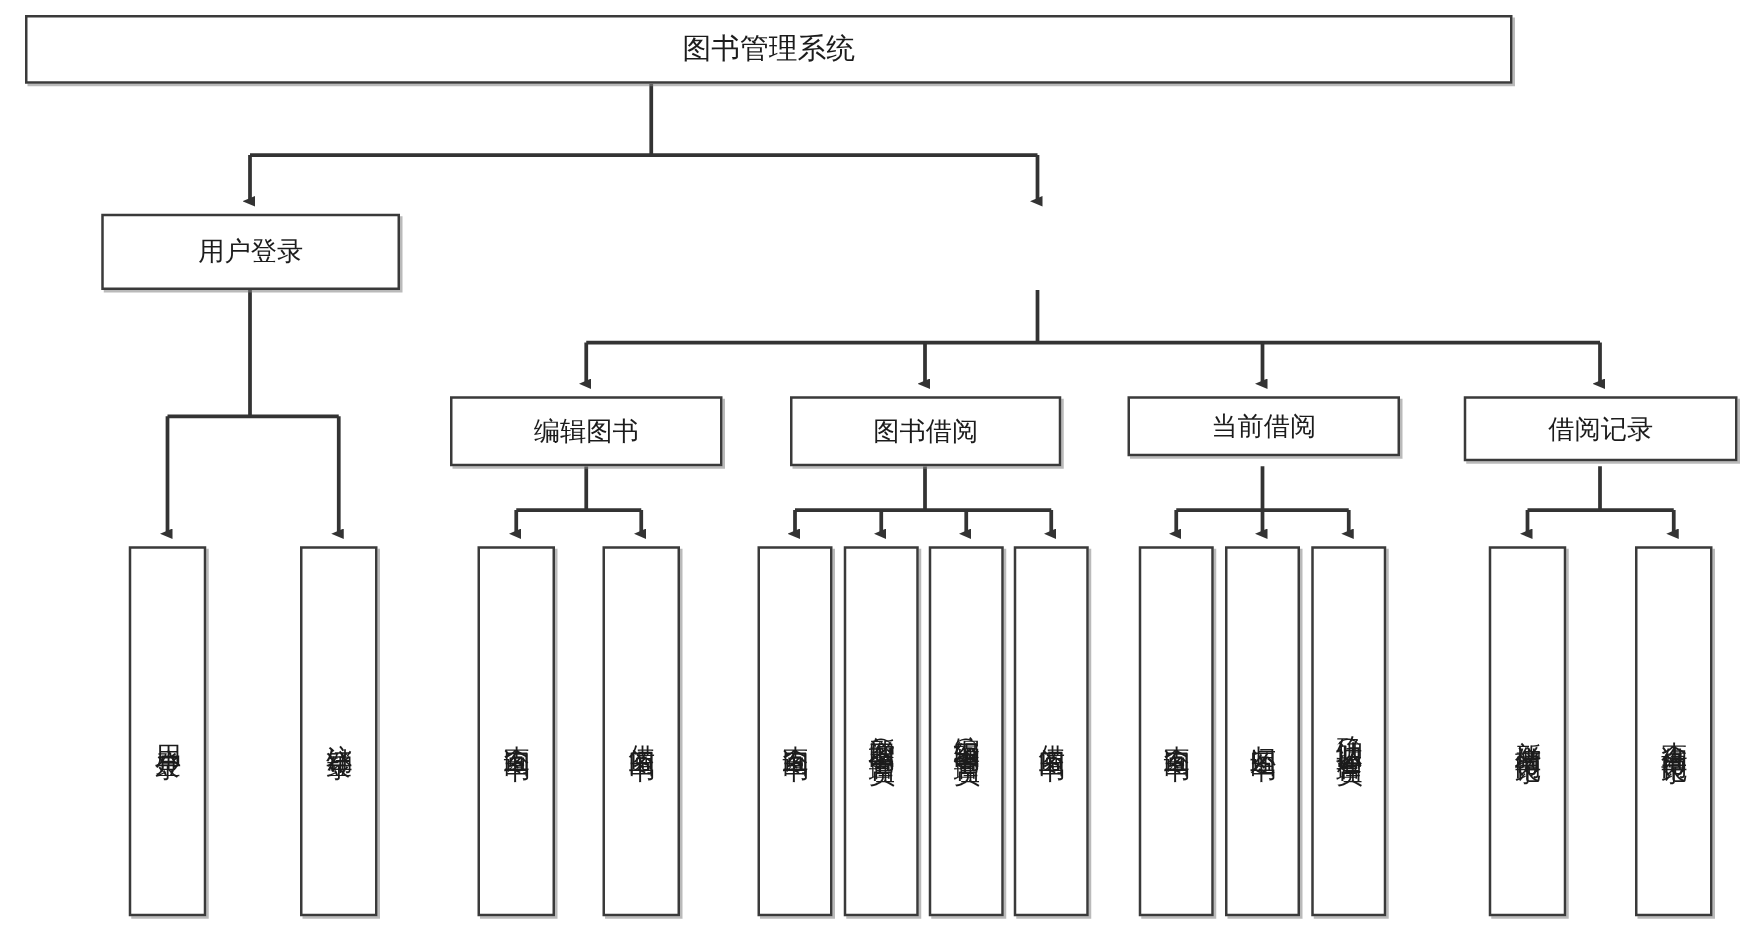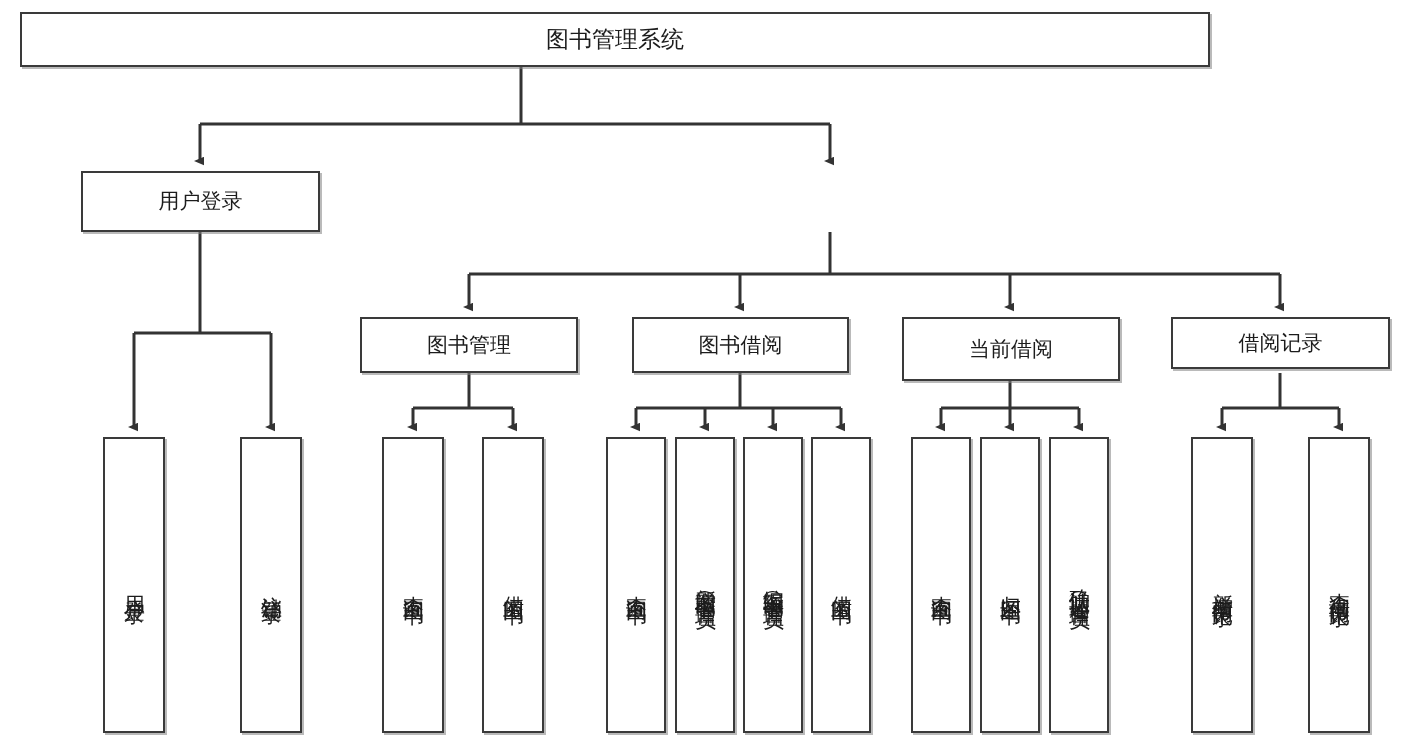--- a/index.html
+++ b/index.html
@@ -130,26 +130,26 @@
 
   <div class="node root" style="left:20px; top:12px; width:1190px; height:55px;">
     <span class="label">图书管理系统</span>
   </div>
 
   <div class="node branch" style="left:81px; top:171px; width:239px; height:61px;">
     <span class="label">用户登录</span>
   </div>
 
   <div class="node branch" style="left:360px; top:317px; width:218px; height:56px;">
-    <span class="label">图书管理</span>
+    <span class="label">编辑图书</span>
   </div>
   <div class="node branch" style="left:632px; top:317px; width:217px; height:56px;">
     <span class="label">图书借阅</span>
   </div>
-  <div class="node branch" style="left:902px; top:317px; width:218px; height:64px;">
+  <div class="node branch" style="left:902px; top:317px; width:218px; height:48px;">
     <span class="label">当前借阅</span>
   </div>
   <div class="node branch" style="left:1171px; top:317px; width:219px; height:52px;">
     <span class="label">借阅记录</span>
   </div>
 
   <div class="node leaf" style="left:103px; top:437px; width:62px; height:296px;">
     <span class="label">用户登录</span>
   </div>
   <div class="node leaf" style="left:240px; top:437px; width:62px; height:296px;">

